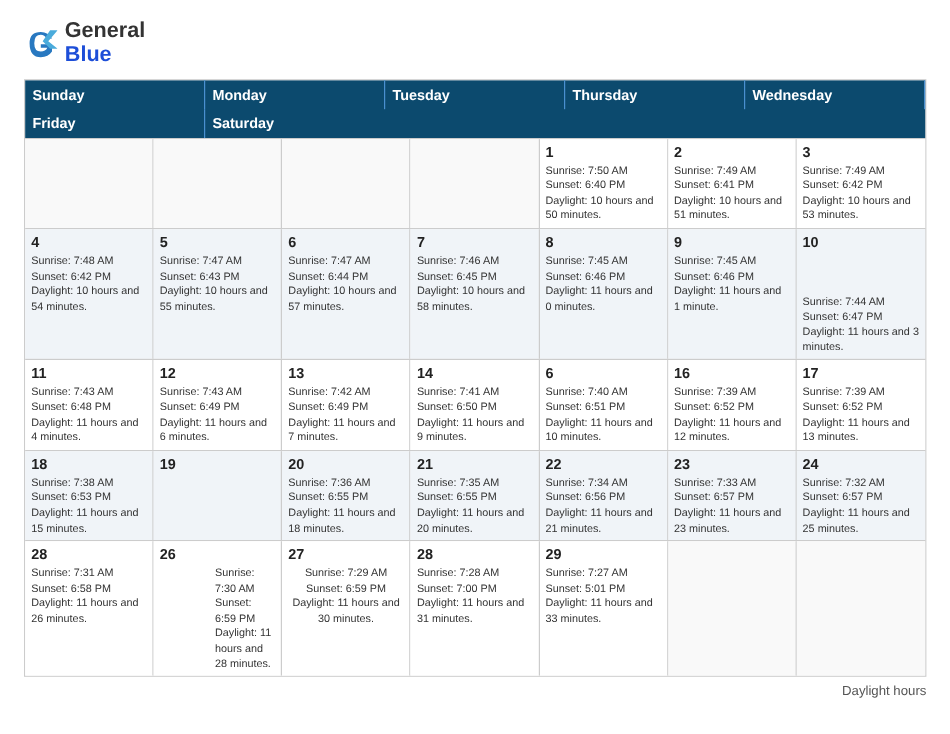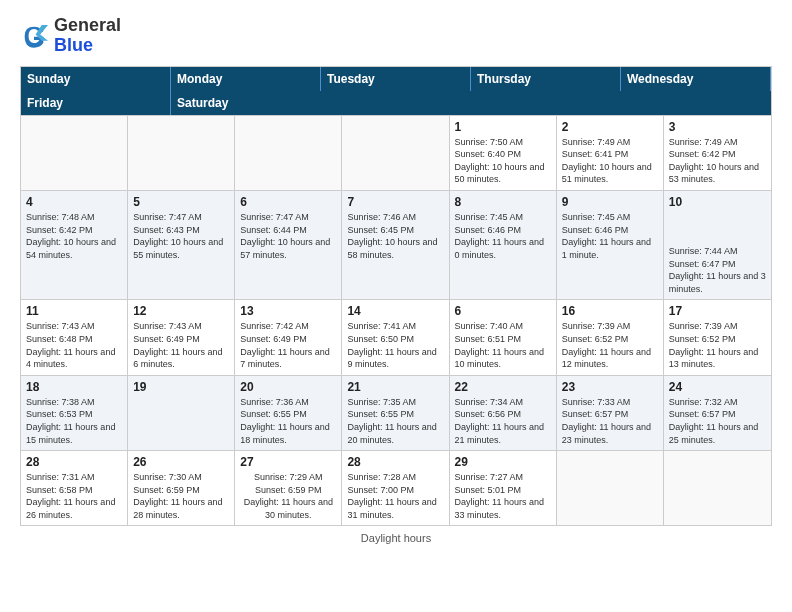--- a/index.html
+++ b/index.html
@@ -104,21 +104,21 @@
     }
     .day-info {
       font-size: 9px;
       color: #333;
       line-height: 1.4;
     }
     .footer-note {
       font-size: 11px;
       color: #555;
       margin-top: 6px;
-      text-align: center;
+      text-align: right;
     }
   </style>
 </head>
 <body>
 
 <div class="page">
   <div class="header">
     <div class="logo">
       <svg class="logo-icon" viewBox="0 0 36 36">
         <rect x="0" y="0" width="36" height="36" fill="white"></rect>
@@ -298,21 +298,21 @@
         </div>
         <div class="cal-row">
           <div class="cal-cell">
             <span class="day-num">28</span>
             <div class="day-info" style="white-space: pre-line;">Sunrise: 7:31 AM
 Sunset: 6:58 PM
 Daylight: 11 hours and 26 minutes.</div>
           </div>
           <div class="cal-cell">
             <span class="day-num">26</span>
-            <div class="day-info" style="white-space: pre-line;">Sunrise: 7:30 AM
+            <div class="day-info" style="white-space: pre-line; margin-left: 46px;">Sunrise: 7:30 AM
 Sunset: 6:59 PM
 Daylight: 11 hours and 28 minutes.</div>
           </div>
           <div class="cal-cell">
             <span class="day-num">27</span>
             <div class="day-info" style="white-space: pre-line; text-align: center;">Sunrise: 7:29 AM
 Sunset: 6:59 PM
 Daylight: 11 hours and 30 minutes.</div>
           </div>
           <div class="cal-cell">

